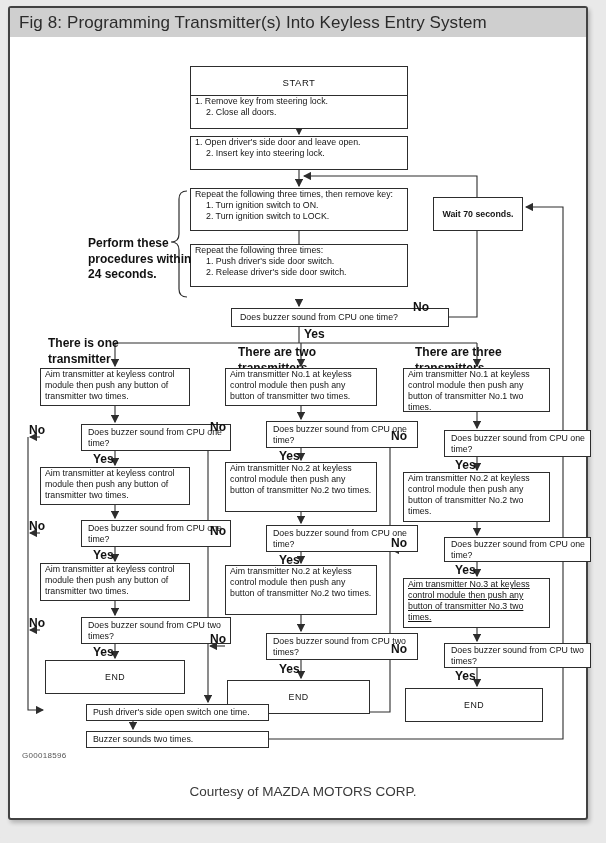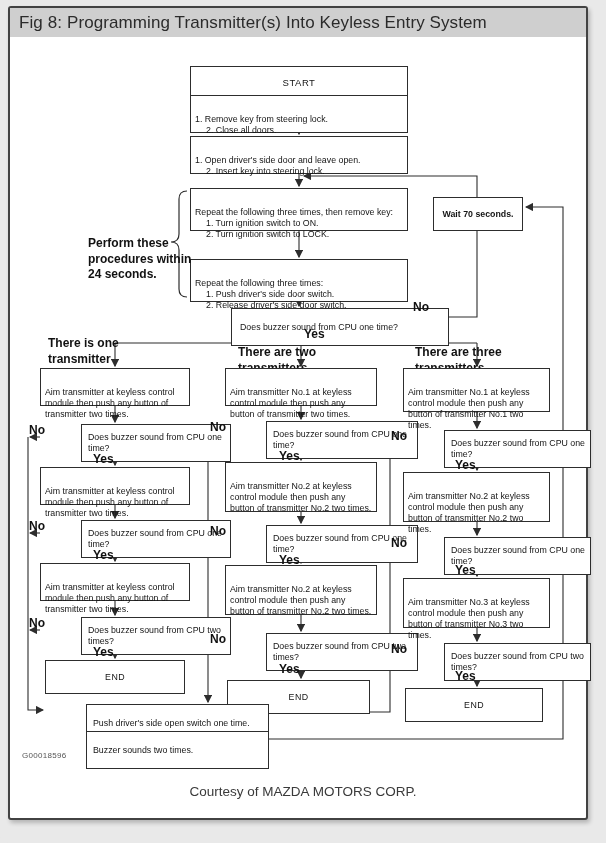--- a/index.html
+++ b/index.html
@@ -5,21 +5,21 @@
   html,body{margin:0;padding:0;}
   body{background:#e9e9e9;font-family:"Liberation Sans",sans-serif;}
   .screen{position:relative;width:606px;height:843px;background:#e9e9e9;overflow:hidden;border-radius:10px;}
   .panel{position:absolute;left:8px;top:6px;width:580px;height:814px;background:#ffffff;
          border:2px solid #424242;border-radius:3px;box-shadow:2px 3px 4px rgba(0,0,0,.22);box-sizing:border-box;}
   .titlebar{position:absolute;left:0;top:0;width:100%;height:29px;background:#cfcfcf;
             display:flex;align-items:center;padding-left:9px;box-sizing:border-box;}
   .title{font-size:17px;color:#2b2b2b;letter-spacing:.1px;}
   .wires{position:absolute;left:0;top:0;z-index:2;pointer-events:none;}
   .nb{position:absolute;z-index:3;border:1px solid #2d2d2d;background:#fff;color:#141414;
-      font-size:8.8px;line-height:1.25;padding:18px 4px;box-sizing:border-box;white-space:pre-line;}
+      font-size:8.8px;line-height:1.25;padding:0 4px;box-sizing:border-box;white-space:pre-line;}
   .list{text-indent:-11px;padding-left:15px;}
   .cbox{display:flex;align-items:center;justify-content:center;text-align:center;padding:16px 2px;}
   .qbox{padding-left:8px;display:flex;align-items:center;margin-left:41px;}
   .lbl{position:absolute;z-index:3;font-size:12px;font-weight:bold;color:#111;
        line-height:1.3;white-space:pre-line;}
   .gcode{position:absolute;z-index:3;font-size:8px;color:#555;letter-spacing:.3px;}
   .courtesy{position:absolute;z-index:3;left:0;top:784px;width:606px;text-align:center;
             font-size:13.5px;color:#3a3a3a;}
 </style>
 </head>
@@ -95,21 +95,21 @@
 
   <div class="nb cbox" style="left:190px;top:66px;width:218px;height:19px;font-size:9.5px;letter-spacing:.5px;">START</div>
   <div class="nb list" style="left:190px;top:95px;width:218px;height:34px;">1.  Remove key from steering lock.
 2.  Close all doors.</div>
   <div class="nb list" style="left:190px;top:136px;width:218px;height:34px;">1.  Open driver's side door and leave open.
 2.  Insert key into steering lock.</div>
   <div class="nb list" style="left:190px;top:188px;width:218px;height:43px;">Repeat the following three times, then remove key:
 1.  Turn ignition switch to ON.
 2.  Turn ignition switch to LOCK.</div>
   <div class="nb cbox" style="left:433px;top:197px;width:90px;height:20px;font-weight:bold;">Wait 70 seconds.</div>
-  <div class="nb list" style="left:190px;top:259px;width:218px;height:43px;">Repeat the following three times:
+  <div class="nb list" style="left:190px;top:244px;width:218px;height:43px;">Repeat the following three times:
 1.  Push driver's side door switch.
 2.  Release driver's side door switch.</div>
   <div class="nb qbox" style="left:190px;top:308px;width:218px;height:19px;">Does buzzer sound from CPU one time?</div>
 
   <div class="lbl" style="left:88px;top:236px;">Perform these
 procedures within
 24 seconds.</div>
   <div class="lbl" style="left:413px;top:300px;">No</div>
   <div class="lbl" style="left:304px;top:327px;">Yes</div>
 
@@ -145,21 +145,21 @@
   <div class="lbl" style="left:279px;top:553px;">Yes</div>
   <div class="lbl" style="left:279px;top:662px;">Yes</div>
   <div class="lbl" style="left:210px;top:420px;">No</div>
   <div class="lbl" style="left:210px;top:524px;">No</div>
   <div class="lbl" style="left:210px;top:632px;">No</div>
 
   <div class="nb" style="left:403px;top:368px;width:147px;height:44px;">Aim transmitter No.1 at keyless control module then push any button of transmitter No.1 two times.</div>
   <div class="nb qbox" style="left:403px;top:430px;width:147px;height:27px;padding-left:6px;">Does buzzer sound from CPU one time?</div>
   <div class="nb" style="left:403px;top:472px;width:147px;height:50px;">Aim transmitter No.2 at keyless control module then push any button of transmitter No.2 two times.</div>
   <div class="nb qbox" style="left:403px;top:537px;width:147px;height:25px;padding-left:6px;">Does buzzer sound from CPU one time?</div>
-  <div class="nb" style="left:403px;top:578px;width:147px;height:50px;">Aim transmitter No.3 at keyless control module then push any button of transmitter No.3 two times.</div>
+  <div class="nb" style="left:403px;top:578px;width:147px;height:50px;text-decoration:underline;">Aim transmitter No.3 at keyless control module then push any button of transmitter No.3 two times.</div>
   <div class="nb qbox" style="left:403px;top:643px;width:147px;height:25px;padding-left:6px;">Does buzzer sound from CPU two times?</div>
   <div class="nb cbox" style="left:405px;top:688px;width:138px;height:17px;letter-spacing:.4px;">END</div>
   <div class="lbl" style="left:455px;top:458px;">Yes</div>
   <div class="lbl" style="left:455px;top:563px;">Yes</div>
   <div class="lbl" style="left:455px;top:669px;">Yes</div>
   <div class="lbl" style="left:391px;top:429px;">No</div>
   <div class="lbl" style="left:391px;top:536px;">No</div>
   <div class="lbl" style="left:391px;top:642px;">No</div>
 
   <div class="nb qbox" style="left:45px;top:704px;width:183px;height:17px;padding-left:6px;">Push driver's side open switch one time.</div>

